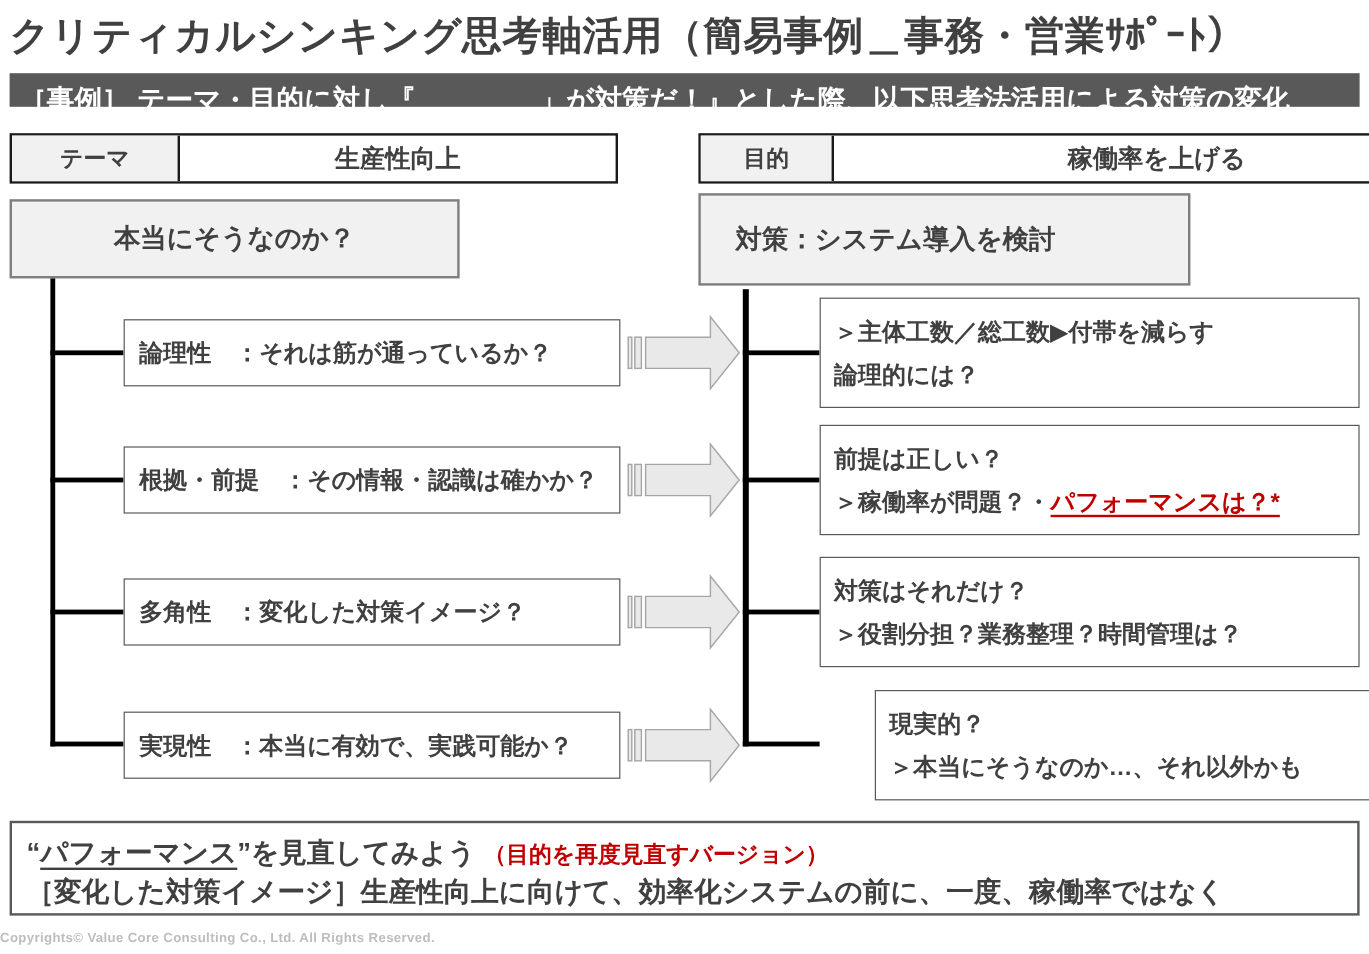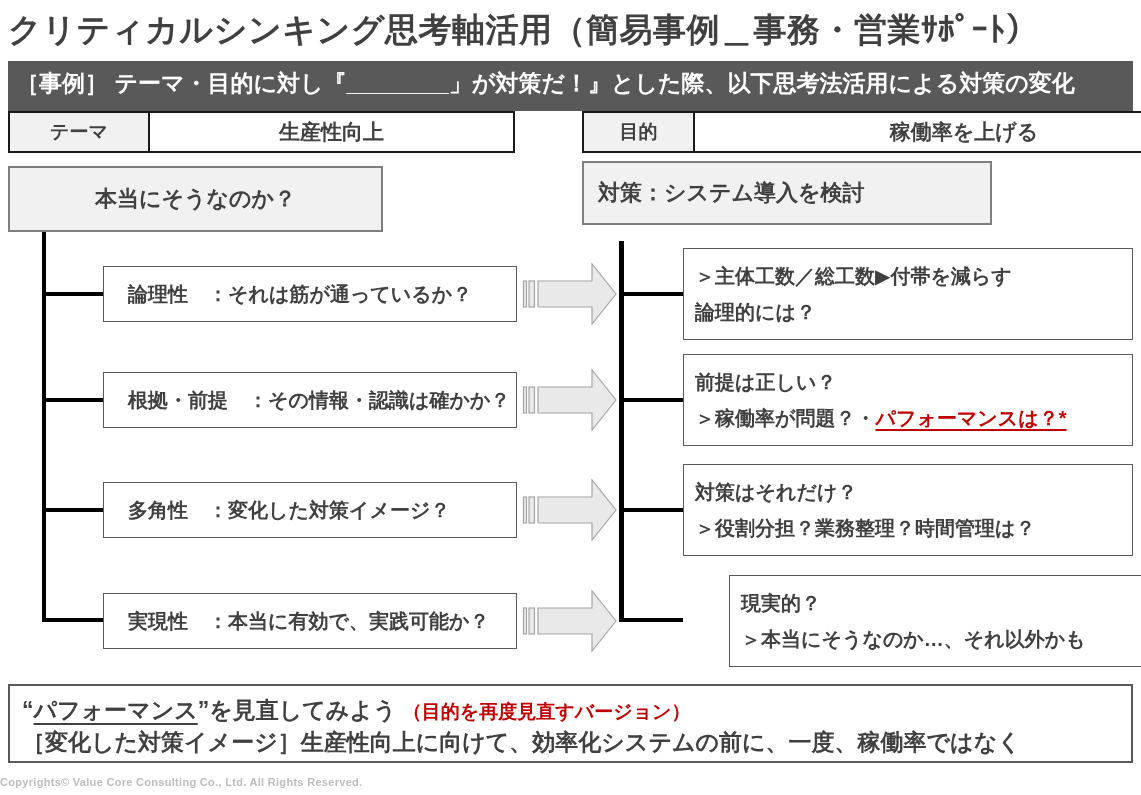--- a/index.html
+++ b/index.html
@@ -8,46 +8,46 @@
   .canvas {
     position:relative; width:1141px; height:795px; background:#fff;
     overflow:hidden; font-weight:bold;
   }
   .title {
     position:absolute; left:8px; top:8px; width:1125px;
     font-size:33px; font-weight:bold; color:var(--text,#404040);
     letter-spacing:0.5px; white-space:nowrap;
   }
   .banner {
-    position:absolute; left:8px; top:61px; width:1125px; height:50px;
+    position:absolute; left:8px; top:61px; width:1125px; height:28px;
     background:var(--banner-bg,#595959); color:#fff;
     font-size:23px; line-height:45px; padding-left:8px; white-space:nowrap;
   }
   .kv { position:absolute; height:42px; border:2px solid #1a1a1a; display:flex; background:#fff; }
   .kv-theme { left:8px; top:111px; width:507px; }
   .kv-purpose { left:582px; top:111px; width:653px; }
   .kv-label {
     background:var(--panel-fill,#f2f2f2); border-right:2px solid #1a1a1a;
     display:flex; align-items:center; justify-content:center;
     font-size:19px; white-space:nowrap;
   }
   .kv-theme .kv-label { width:140px; }
   .kv-purpose .kv-label { width:111px; }
   .kv-value { flex:1; display:flex; align-items:center; justify-content:center; font-size:21px; white-space:nowrap; }
   .panel {
     position:absolute; background:var(--panel-fill,#f2f2f2); border:2px solid #7f7f7f;
     display:flex; align-items:center; font-size:22px; white-space:nowrap;
   }
   .doubt { left:8px; top:166px; width:375px; height:66px; justify-content:center; }
-  .counter { left:582px; top:161px; width:410px; height:64px; padding-left:14px; }
+  .counter { left:582px; top:161px; width:410px; height:77px; padding-left:29px; }
   .trunk, .branch { position:absolute; background:#000; }
   .axis-box {
     position:absolute; left:103px; width:414px; height:56px;
     background:#fff; border:1.5px solid #595959;
-    display:flex; align-items:center; padding-left:24px;
+    display:flex; align-items:center; padding-left:12px;
     font-size:20px; white-space:nowrap;
   }
   .arrow { position:absolute; left:522px; width:97px; height:66px; }
   .result-box {
     position:absolute; left:683px; width:450px; height:92px;
     background:#fff; border:1.5px solid #595959;
     display:flex; flex-direction:column; justify-content:center;
     padding-left:11px; gap:9px; font-size:20px; white-space:nowrap;
   }
   .hl { color:var(--accent-red,#c00000); text-decoration:underline; text-underline-offset:4px; }

